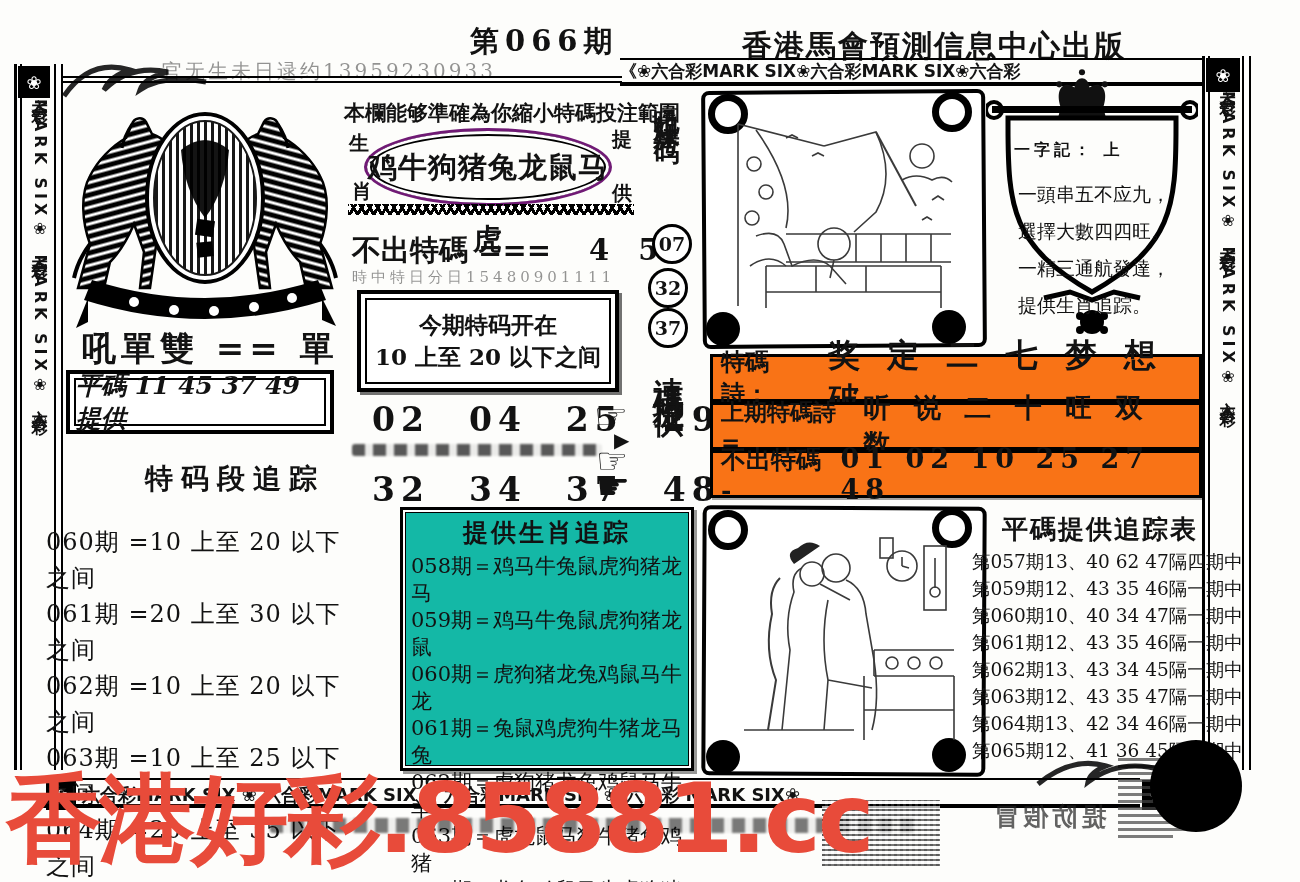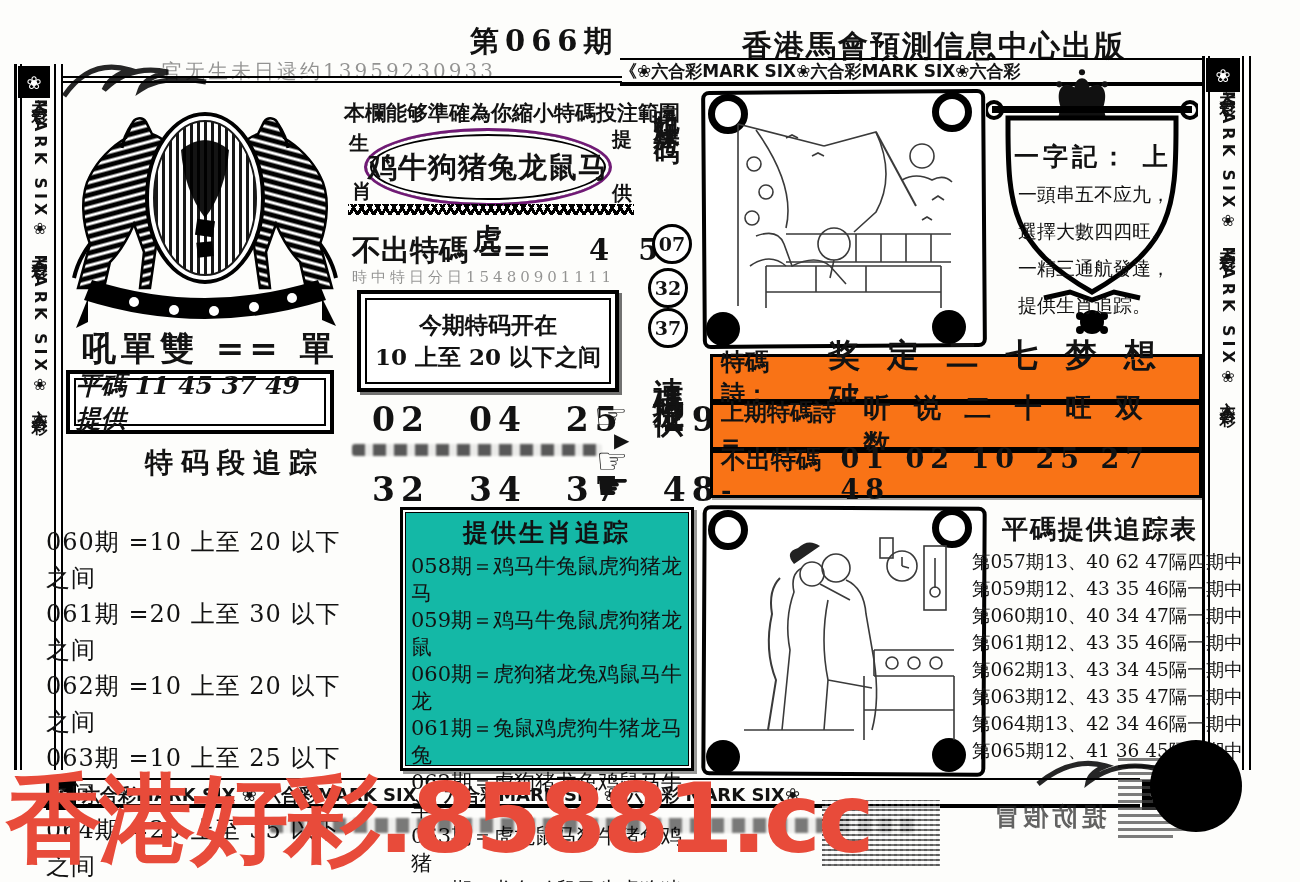--- a/index.html
+++ b/index.html
@@ -108,21 +108,21 @@
     <circle cx="228" cy="206" r="5" fill="#fff"></circle>
     <path d="M24,206 L12,236 L24,230 Z M258,206 L272,234 L258,228 Z" fill="#000"></path>
   </svg>
 
   <div class="abs bold nowrap" style="left:82px;top:326px;font-size:34px;letter-spacing:5px;">吼單雙 == 單</div>
 
   <div class="abs dbox" style="left:66px;top:370px;width:252px;height:48px;">
     <div class="dbox-in bold" style="font-size:25px;font-style:italic;">平碼 11 45 37 49 提供</div>
   </div>
 
-  <div class="abs bold center" style="left:100px;top:444px;width:270px;font-size:28px;letter-spacing:8px;">特码段追踪</div>
+  <div class="abs bold center" style="left:100px;top:460px;width:270px;font-size:28px;letter-spacing:8px;">特码段追踪</div>
 
   <div class="abs rowlist" style="left:46px;top:524px;width:312px;font-size:24px;line-height:36px;letter-spacing:1px;">
     <div>060期 =10 上至 20 以下之间</div>
     <div>061期 =20 上至 30 以下之间</div>
     <div>062期 =10 上至 20 以下之间</div>
     <div>063期 =10 上至 25 以下之间</div>
     <div>064期 =20 上至 35 以下之间</div>
 
   </div>
 
@@ -260,21 +260,21 @@
     <circle cx="8" cy="18" r="8" fill="none" stroke="#000" stroke-width="4"></circle>
     <circle cx="204" cy="18" r="8" fill="none" stroke="#000" stroke-width="4"></circle>
     <path d="M22,26 L190,26 L190,34 C190,116 186,154 106,200 C26,154 22,116 22,34 Z" fill="none" stroke="#000" stroke-width="5"></path>
     <path d="M58,206 L84,200 L106,208 L128,200 L154,206" fill="none" stroke="#000" stroke-width="5"></path>
     <circle cx="106" cy="230" r="12" fill="#000"></circle>
     <circle cx="94" cy="224" r="4" fill="#000"></circle>
       <circle cx="118" cy="224" r="4" fill="#000"></circle>
     <circle cx="94" cy="238" r="4" fill="#000"></circle>
       <circle cx="118" cy="238" r="4" fill="#000"></circle>
   </svg>
-  <div class="abs bold nowrap" style="left:1014px;top:140px;font-size:25px;letter-spacing:4px;">一字記： 上</div>
+  <div class="abs bold nowrap" style="left:1014px;top:140px;font-size:16px;letter-spacing:4px;">一字記： 上</div>
   <div class="abs rowlist" style="left:1018px;top:176px;width:168px;font-size:19px;line-height:37px;">
     <div>一頭串五不应九，</div>
     <div>選擇大數四四旺。</div>
     <div>一精三通航發達，</div>
     <div>提供生肖追踪。</div>
   </div>
 
   <div class="abs bold nowrap" style="left:1002px;top:512px;font-size:26px;letter-spacing:2px;">平碼提供追踪表</div>
   <div class="abs rowlist" style="left:972px;top:548px;width:228px;font-size:18.5px;line-height:27px;">
     <div class="nowrap">第057期13、40  62  47隔四期中</div>

